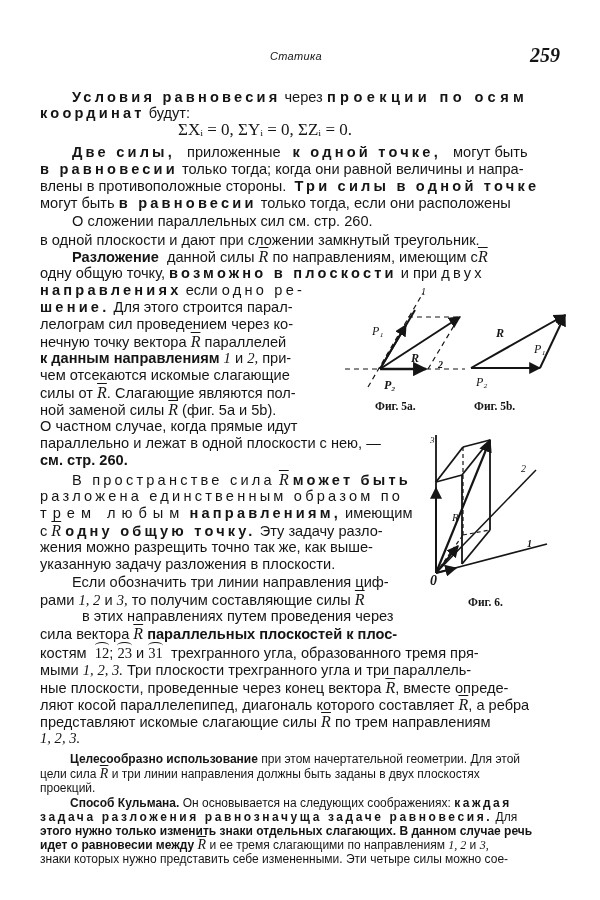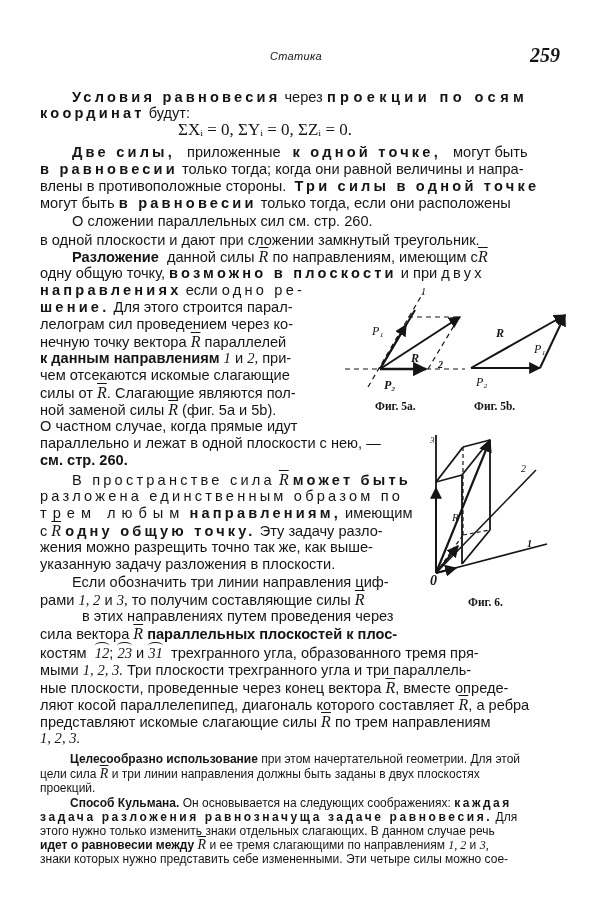--- a/index.html
+++ b/index.html
@@ -8,21 +8,21 @@
   .hdr-title { left:270px; top:50px; font-size:11px; letter-spacing:0.3px; font-family:"Liberation Sans", sans-serif; }
   .hdr-page { left:530px; top:44px; font-size:20px; font-weight:bold; font-family:"Liberation Serif", serif; }
   .line { position:absolute; white-space:nowrap; font-size:14.6px; line-height:17px; font-family:"Liberation Sans", sans-serif; }
   .sp { letter-spacing:3.2px; }
   .b { font-weight:bold; }
   .it { font-style:italic; font-family:"Liberation Serif", serif; }
   .eq { font-family:"Liberation Serif", serif; font-size:17px; }
   .vec { font-style:italic; font-family:"Liberation Serif", serif; text-decoration:overline; font-size:16px; }
   .small { position:absolute; white-space:nowrap; font-size:12px; line-height:14.5px; font-family:"Liberation Sans", sans-serif; }
   .cap { position:absolute; font-size:11.5px; font-weight:bold; font-family:"Liberation Serif", serif; }
-  .arc { font-style:italic; font-family:"Liberation Serif", serif; position:relative; }
+  .arc { font-family:"Liberation Serif", serif; position:relative; }
   .arc::before { content:""; position:absolute; left:0; right:0; top:-3px; height:6px; border-top:1.3px solid #151515; border-radius:50% 50% 0 0; }
   svg { position:absolute; }
 </style>
 </head>
 <body>
 
 <div class="abs hdr-title">Статика</div>
 <div class="abs hdr-page">259</div>
 
 <div class="line" style="left:72px;top:89px;">
@@ -181,21 +181,21 @@
 <div class="small" style="left:40px;top:781px;">проекций.</div>
 <div class="small" style="left:70px;top:796px;">
   <span class="b">Способ Кульмана.</span>
   <span>Он основывается на следующих соображениях:</span>
   <span class="sp b" style="letter-spacing:2.5px">каждая</span>
 </div>
 <div class="small" style="left:40px;top:810px;">
   <span class="sp b" style="letter-spacing:2.6px">задача разложения равнозначуща задаче равновесия.</span>
   <span>Для</span>
 </div>
-<div class="small" style="left:40px;top:824px;">этого нужно только изменить знаки отдельных слагающих. В данном случае речь</div>
+<div class="small" style="left:40px;top:824px;font-weight:bold;">этого нужно только изменить знаки отдельных слагающих. В данном случае речь</div>
 <div class="small" style="left:40px;top:838px;">
   <span class="b">идет о равновесии между</span>
   <span class="vec" style="font-size:14px">R</span>
   <span>и ее тремя слагающими по направлениям</span>
   <span class="it">1, 2</span>
   <span>и</span>
   <span class="it">3,</span>
 </div>
 <div class="small" style="left:40px;top:852px;">знаки которых нужно представить себе измененными. Эти четыре силы можно сое-</div>
 

